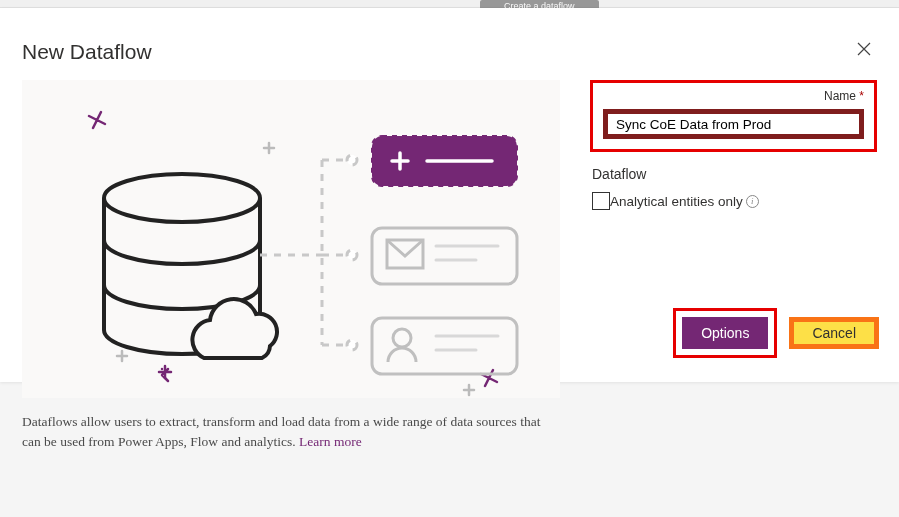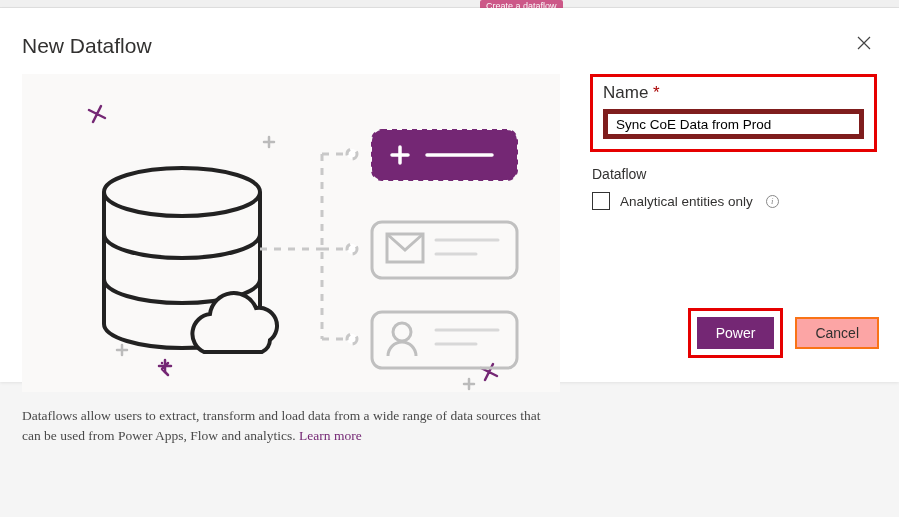--- a/index.html
+++ b/index.html
@@ -14,33 +14,33 @@
   }
   .top-bar {
     background: #f0f0f0;
     height: 8px;
     border-bottom: 1px solid #e0e0e0;
   }
   .pill-hint {
     position: absolute;
     top: 0px;
     left: 480px;
-    background: #be185d;
+    background: #737373;
     color: #fff;
     font-size: 9px;
-    padding: 1px 6px;
+    padding: 1px 24px;
     border-radius: 2px;
     opacity: 0.7;
   }
   .dialog {
     background: #fff;
     width: 100%;
     height: 374px;
     position: relative;
-    padding: 22px 22px;
+    padding: 28px 22px;
     box-shadow: 0 1px 3px rgba(0,0,0,0.08);
   }
   .dialog-header {
     display: flex;
     justify-content: space-between;
     align-items: flex-start;
   }
   .dialog-title {
     font-size: 21px;
     font-weight: 400;
@@ -71,35 +71,36 @@
     font-family: Liberation Serif, serif;
   }
   .learn-link { color: #742774; text-decoration: none; }
   .right-col { flex: 1; }
   .highlight-box {
     border: 3px solid #e60000;
     padding: 6px 10px 10px 10px;
     margin-bottom: 14px;
   }
   .field-label {
-    font-size: 17px;
+    font-size: 12px;
     color: #323130;
     margin-bottom: 6px;
+    text-align: right;
   }
   .req { color: #a80000; }
   .text-input {
     width: 100%;
     height: 30px;
     border: 5px solid #7f1d1d;
     font-size: 13.5px;
     padding: 4px 8px;
     font-family: inherit;
   }
   .options-label { font-size: 14px; color: #323130; margin: 10px 0 10px 2px; }
-  .checkbox-row { display: flex; align-items: center; gap: 10px; margin-left: 2px; }
+  .checkbox-row { display: flex; align-items: center; margin-left: 2px; }
   .chk {
     width: 18px; height: 18px; border: 1px solid #333; background: #fff; cursor: pointer;
   }
   .chk-label { font-size: 13.5px; color: #323130; }
   .info-icon {
     width: 13px; height: 13px; border: 1px solid #888; border-radius: 50%;
     display: inline-flex; align-items: center; justify-content: center;
     font-size: 9px; color: #888; font-style: italic; font-family: serif;
     margin-left: 3px;
   }
@@ -111,22 +112,22 @@
     align-items: center;
     gap: 12px;
   }
   .btn-primary-wrap { border: 3px solid #e60000; padding: 6px; }
   .btn {
     height: 32px;
     padding: 0 18px;
     font-size: 14px;
     font-family: inherit;
     cursor: pointer;
-    border: 2px solid #f97316;
-    background: #fca5a5;
+    border: 5px solid #f97316;
+    background: #fde047;
     color: #323130;
   }
   .btn-primary {
     background: #742774;
     border: 1px solid #742774;
     color: #fff;
   }
   
   .illustration-panel svg { width: 100%; height: 100%; }
 </style>
@@ -222,17 +223,17 @@
       <div class="checkbox-row">
         <div class="chk"></div>
         <span class="chk-label">Analytical entities only</span>
         <span class="info-icon">i</span>
       </div>
     </div>
   </div>
 
   <div class="footer">
     <div class="btn-primary-wrap">
-      <button class="btn btn-primary">Power</button>
+      <button class="btn btn-primary">Options</button>
     </div>
     <button class="btn">Cancel</button>
   </div>
 </div>
 
 </body></html>

